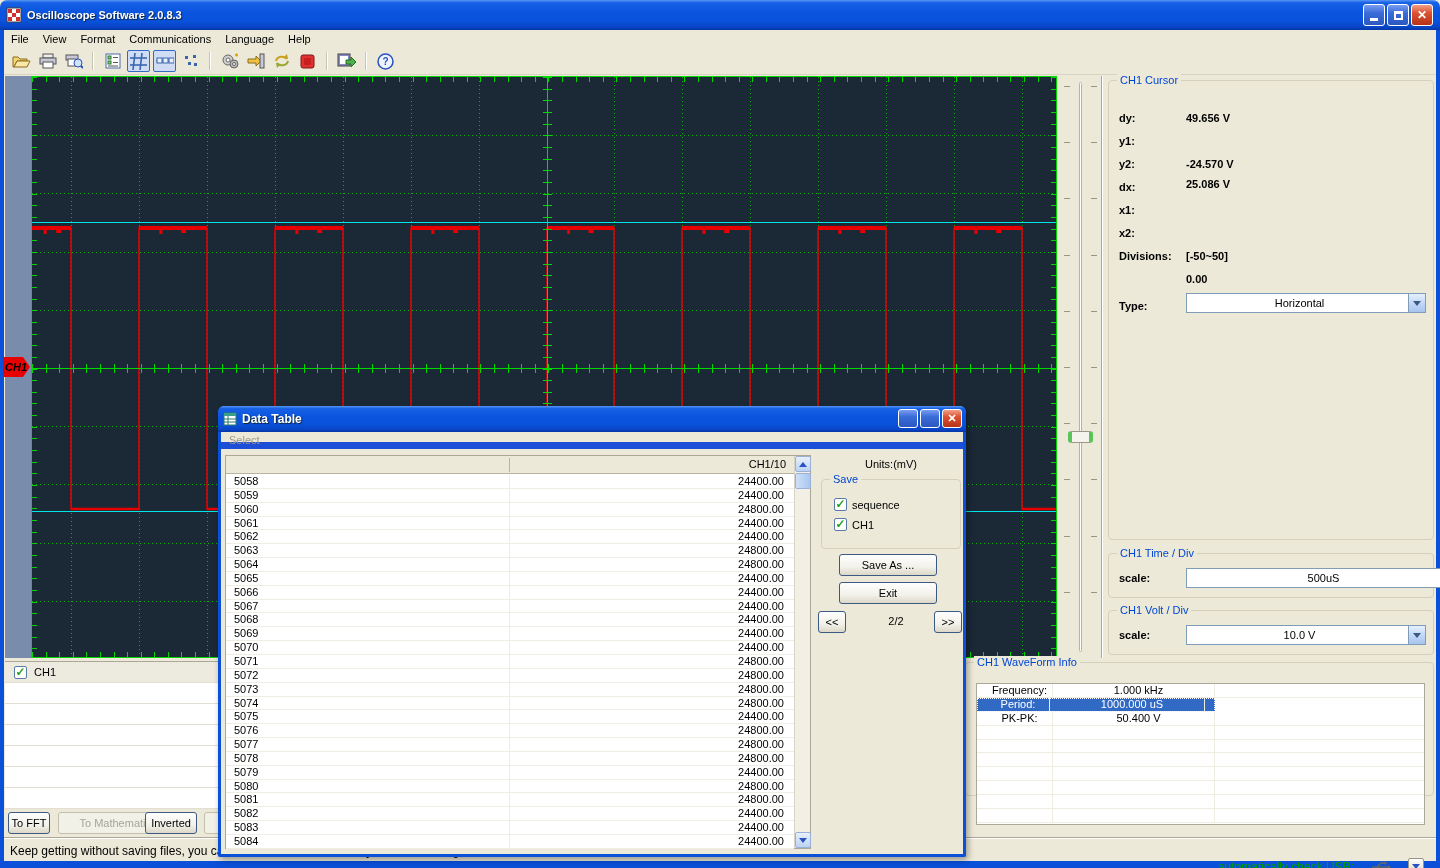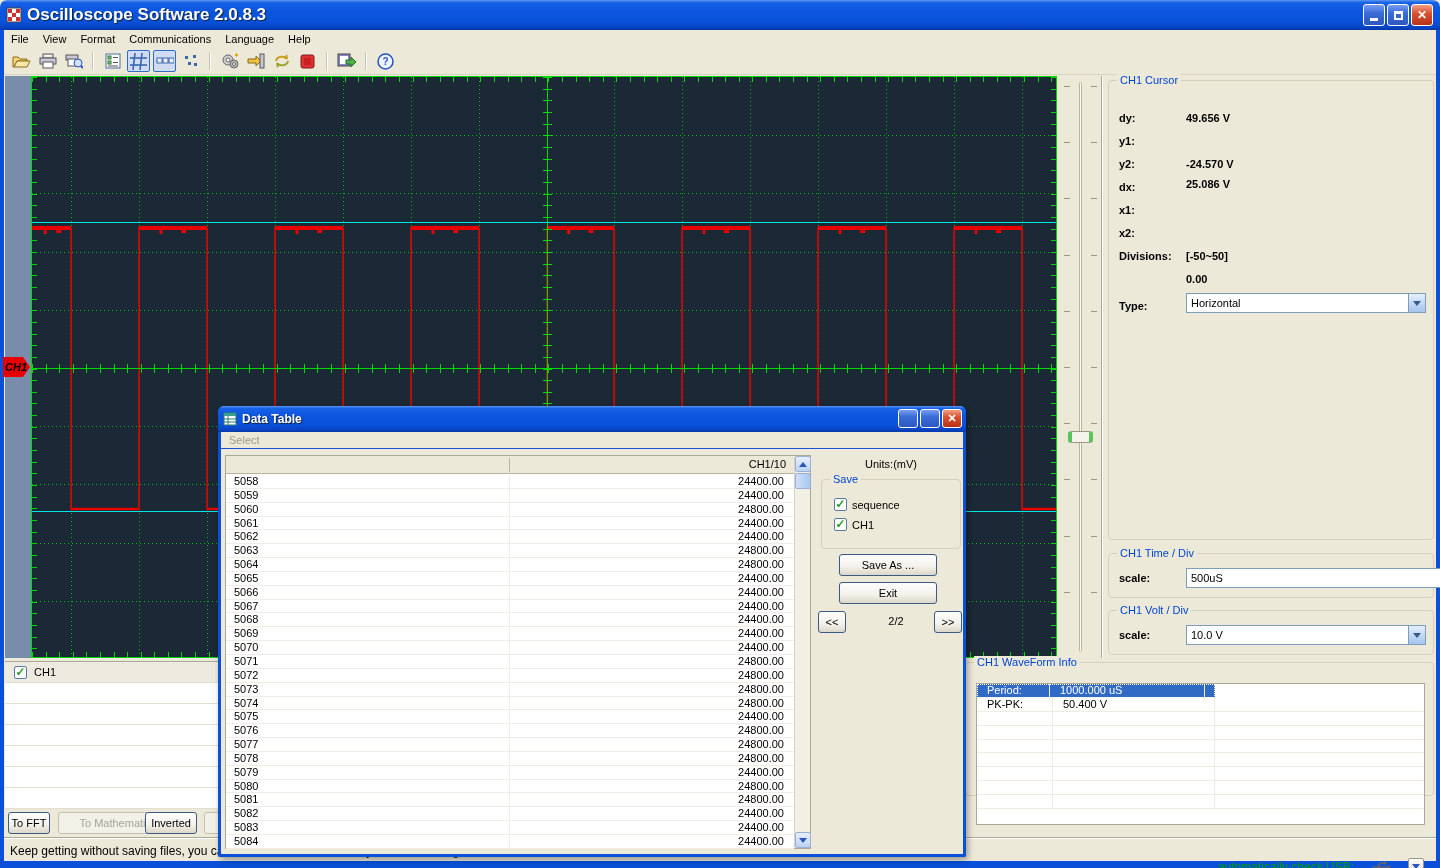--- a/index.html
+++ b/index.html
@@ -5,21 +5,21 @@
   * { margin:0; padding:0; box-sizing:border-box; }
   html,body { width:1440px; height:868px; overflow:hidden; background:#ece9d8;
     font-family:"Liberation Sans", sans-serif; font-size:11px; color:#000; }
   #app { position:absolute; inset:0; }
   .abs { position:absolute; }
 
   
   #titlebar { left:0; top:0; width:1440px; height:30px;
     background:linear-gradient(180deg,#5a96f2 0%,#1661e6 9%,#0a54df 40%,#0a52dc 70%,#0845c6 90%,#0537a6 100%);
     border-radius:7px 7px 0 0; display:flex; align-items:center; padding:0 6px; }
-  .win-title { color:#fff; font-weight:bold; font-size:17px; margin-left:5px; text-shadow:1px 1px 1px #123; }
+  .win-title { color:#fff; font-weight:bold; font-size:11px; margin-left:5px; text-shadow:1px 1px 1px #123; }
   .tb-btns { position:absolute; right:7px; top:4px; display:flex; gap:2px; }
   .tb-btn { width:22px; height:22px; border:1px solid #fff; border-radius:3px; color:#fff;
     display:flex; align-items:center; justify-content:center; font-weight:bold; font-size:12px;
     background:linear-gradient(180deg,#7a9df0 0%,#3a6cd8 40%,#2c57c0 100%); }
   .tb-btn.close { background:linear-gradient(180deg,#f0a088 0%,#dd5230 40%,#b63318 100%); }
   .tb-btn .glyph-min { width:8px; height:3px; background:#fff; margin-top:9px; }
   .tb-btn .glyph-max { width:9px; height:9px; border:2px solid #fff; border-top-width:3px; }
   .side-border { background:#0a50d8; }
   #border-left { left:0; top:30px; width:4px; height:832px; }
   #border-right { left:1436px; top:30px; width:4px; height:832px; }
@@ -65,21 +65,21 @@
   #trackbar { left:1062px; top:76px; width:38px; height:582px; }
   #tb-groove { position:absolute; left:17px; top:6px; width:3px; height:570px;
     background:#fff; border:1px solid #b8b4a4; border-radius:2px; }
   .tb-ticks { position:absolute; top:10px; height:562px; width:6px;
     background:repeating-linear-gradient(180deg,#9a967e 0 1px, transparent 1px 56.2px); }
   #tb-thumb { position:absolute; left:6px; top:355px; width:25px; height:12px;
     background:#f4f3ec; border:1px solid #9a9884; border-left:4px solid #59c459; border-right:4px solid #59c459; border-radius:3px; }
   .vsep { width:2px; border-left:1px solid #aca899; border-right:1px solid #fff; }
 
   
-  .grp { border:1px solid #d4d0bb; border-radius:4px; background:#ece9d8; }
+  .grp { border:1px solid #d4d0bb; border-radius:4px; background:#ece9d8;text-align:center; }
   .grp-cap { position:absolute; top:-7px; left:8px; background:#ece9d8; color:#0046d5; padding:0 3px; white-space:nowrap; }
   .frm-label { position:absolute;font-weight:bold; }
   .combo { position:absolute; height:20px; background:#fff; border:1px solid #7f9db9; display:flex; align-items:center; }
   .combo-text { flex:1; padding-left:4px; }
   .combo-btn { width:17px; height:100%; border-left:1px solid #7f9db9;
     background:linear-gradient(180deg,#e6f0fc 0%,#c2d8f6 50%,#a8c4ee 100%);
     display:flex; align-items:center; justify-content:center; }
   .arrow-down { width:0; height:0; border-left:4px solid transparent; border-right:4px solid transparent; border-top:5px solid #3a5a84; }
 
   
@@ -118,21 +118,21 @@
     box-shadow:2px 3px 6px rgba(0,0,0,.35); }
   #dlg-title { position:absolute; left:-3px; top:0; width:748px; height:26px;
     background:linear-gradient(180deg,#5a96f2 0%,#1661e6 10%,#0a54df 42%,#0a52dc 70%,#0845c6 90%,#0537a6 100%);
     border-radius:6px 6px 0 0; display:flex; align-items:center; padding:0 5px; }
   #dlg-title .win-title { font-size:12px; }
   .dlg-btn { width:20px; height:19px; border:1px solid #fff; border-radius:3px; color:#fff;
     display:flex; align-items:center; justify-content:center; font-weight:bold; font-size:11px;
     background:linear-gradient(180deg,#7a9df0 0%,#3a6cd8 40%,#2c57c0 100%); }
   .dlg-btn.close { background:linear-gradient(180deg,#f0a088 0%,#dd5230 40%,#b63318 100%); }
   #dlg-menu { position:absolute; left:0; top:26px; width:742px; height:17px; background:#ece9d8;
-    border-bottom:1px solid #1d4ed8; color:#9d9a87; padding:2px 0 0 8px; }
+    border-bottom:7px solid #1d4ed8; color:#9d9a87; padding:2px 0 0 8px; }
   #dt-table { position:absolute; left:4px; top:49px; width:586px; height:394px; background:#fff; border:1px solid #aca899; }
   #dt-header { position:absolute; left:0; top:0; width:568px; height:18px; background:#ece9d8;
     border-bottom:1px solid #b8b4a4; }
   #dt-header .hdr2 { position:absolute; right:8px; top:2px; }
   #dt-hsep { position:absolute; left:283px; top:2px; width:1px; height:14px; background:#b8b4a4; }
   #dt-rows { position:absolute; left:0; top:19px; width:568px; height:374px; overflow:hidden; }
   .dt-row { position:relative; height:13.85px; line-height:13.5px; border-bottom:1px solid #f0eee4; }
   .dt-c1 { position:absolute; left:8px; }
   .dt-c2 { position:absolute; right:10px; }
   .dt-colsep { position:absolute; left:283px; top:19px; width:1px; height:374px; background:#f0eee4; }
@@ -420,20 +420,25 @@
       <span class="combo-btn">
           <span class="arrow-down"></span>
         </span>
     </div>
   </div>
 
   <div class="abs grp" style="left:965px; top:662px; width:469px; height:134px;">
     <span class="grp-cap">CH1 WaveForm Info</span>
     <div id="wi-table">
       <div id="wi-body">
+          <div class="wi-row">
+            <div class="wi-cell" style="width: 76px;">Frequency:</div>
+            <div class="wi-cell" style="width: 162px;">1.000 kHz</div>
+            <div class="wi-cell" style="flex: 1 1 0%; border-right: none;"></div>
+          </div>
           <div class="wi-row selected" style="width: 238px;">
             <div class="wi-cell" style="width: 76px;">Period:</div>
             <div class="wi-cell" style="width: 162px;">1000.000 uS</div>
             <div class="wi-cell" style="flex: 1 1 0%; border-right: none;"></div>
           </div>
           <div class="wi-row">
             <div class="wi-cell" style="width: 76px;">PK-PK:</div>
             <div class="wi-cell" style="width: 162px;">50.400 V</div>
             <div class="wi-cell" style="flex: 1 1 0%; border-right: none;"></div>
           </div>

